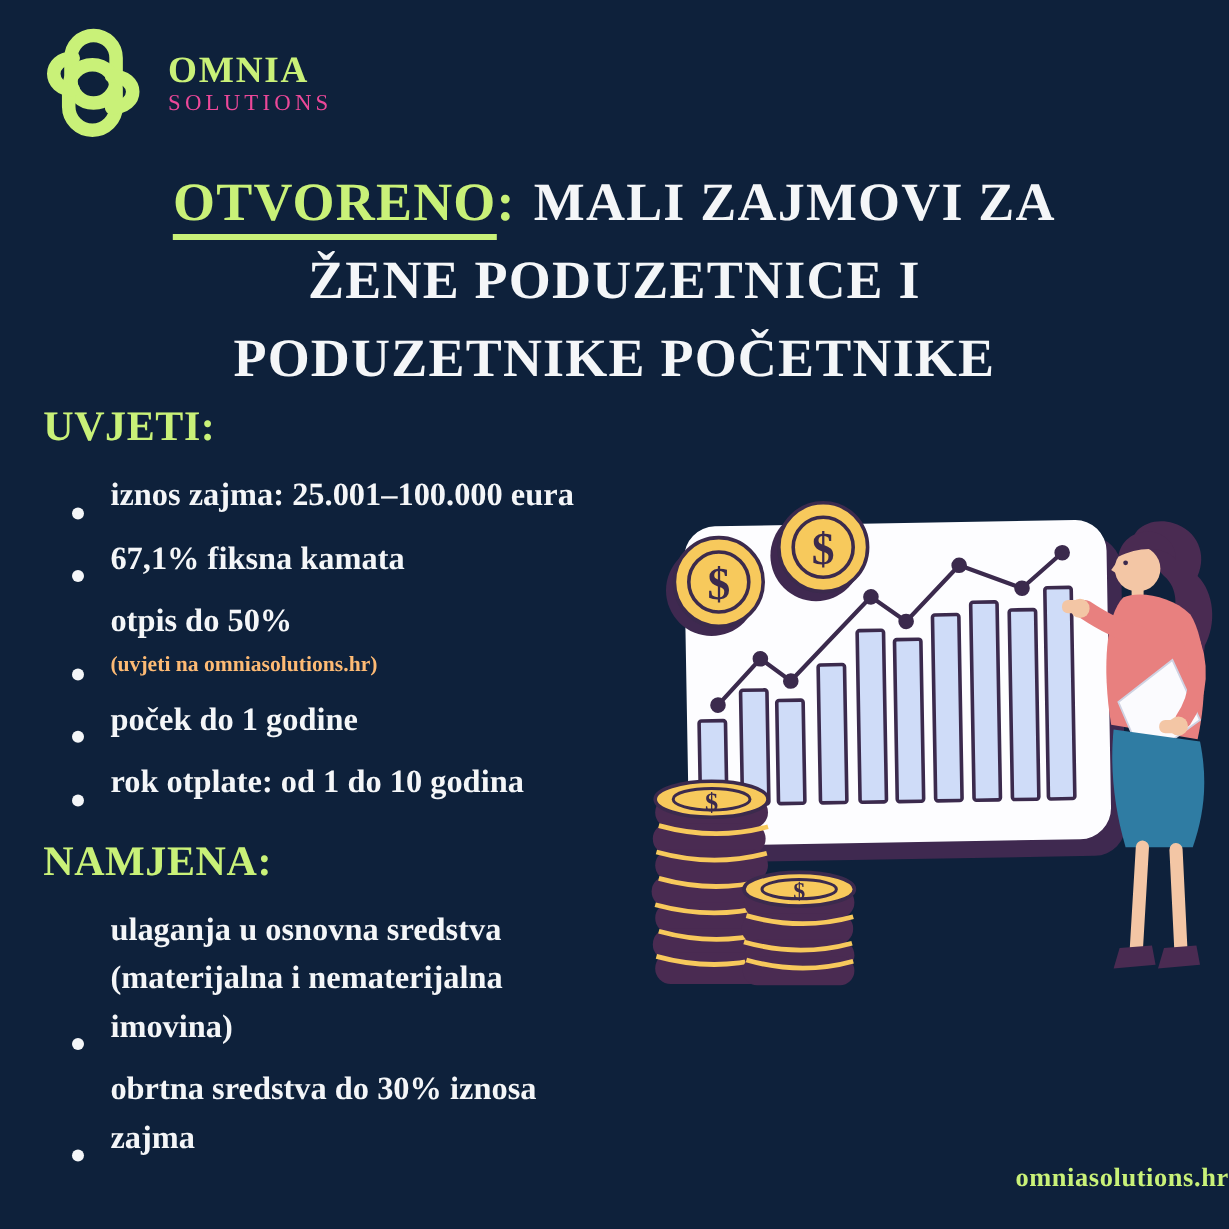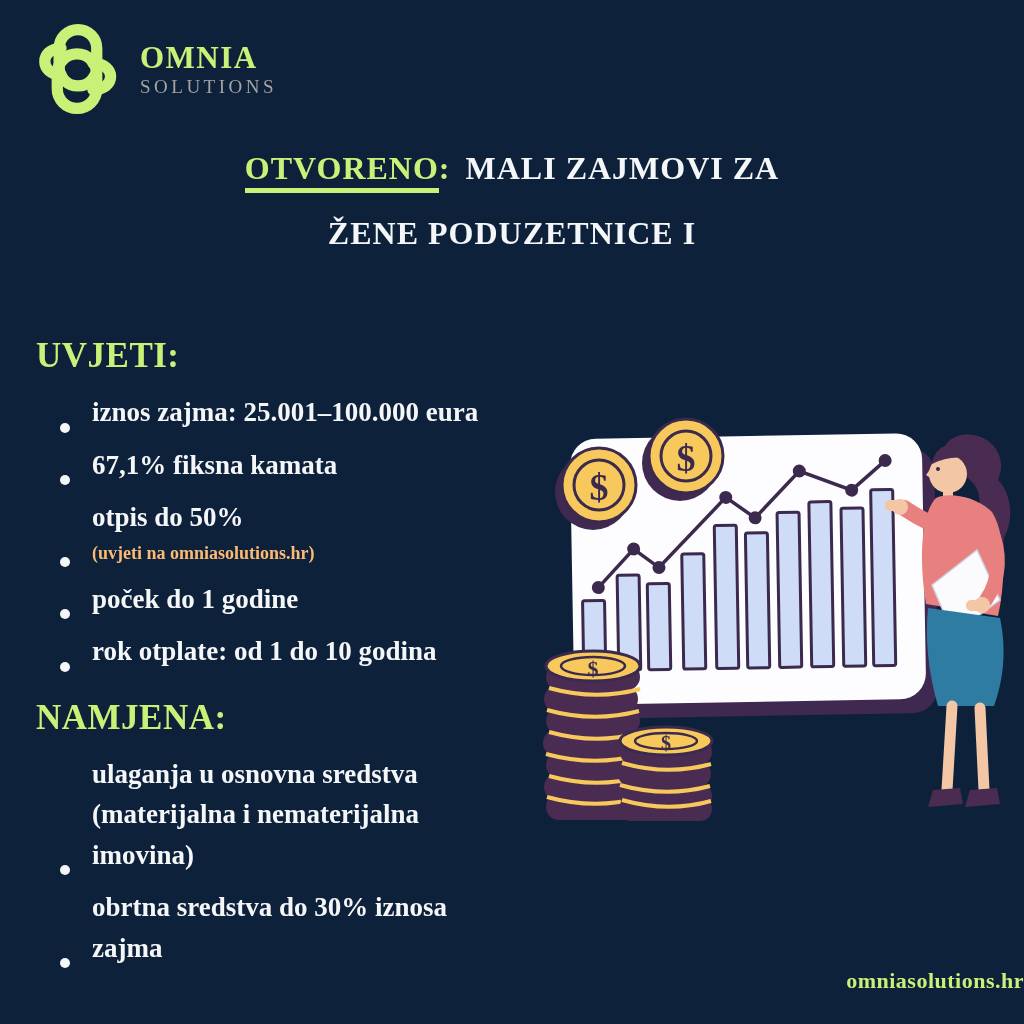--- a/index.html
+++ b/index.html
@@ -3,25 +3,25 @@
 <meta charset="utf-8">
 <style>
   html,body{margin:0;padding:0;background:#0e213b;}
   .poster{position:relative;width:1024px;height:1024px;background:#0e213b;overflow:hidden;
           font-family:Liberation Serif, serif;}
 
   
   .logo{position:absolute;left:30px;top:22px;display:flex;align-items:center;gap:16px;}
   .logo-mark{width:94px;height:94px;flex:none;}
   .logo-name{font-size:31px;font-weight:800;color:#c9f178;letter-spacing:1.5px;line-height:1;}
-  .logo-sub{font-size:19px;font-weight:400;color:#a3a3a3;letter-spacing:3.5px;margin-top:4px;line-height:1;}
+  .logo-sub{font-size:19px;font-weight:400;color:#ec4899;letter-spacing:3.5px;margin-top:4px;line-height:1;}
 
   
   .title{position:absolute;top:136px;left:0;right:0;text-align:center;color:#f4f6f8;
-         font-weight:800;font-size:32px;line-height:65px;letter-spacing:1px;}
+         font-weight:800;font-size:45px;line-height:65px;letter-spacing:1px;}
   .title .hl{color:#c9f178;border-bottom:5px solid #c9f178;padding-bottom:2px;}
   .title .colon{color:#c9f178;}
   .title .rest{margin-left:15px;}
 
   
   .content{position:absolute;left:36px;top:336px;width:570px;}
   .sec-heading{color:#c9f178;font-size:35px;font-weight:800;letter-spacing:.5px;margin:0;}
   ul.bullets{list-style:none;margin:16px 0 0 0;padding:0;}
   ul.bullets li{display:flex;margin-bottom:12px;color:#f4f6f8;font-weight:700;font-size:27px;line-height:1.5;align-items:flex-end;}
   .dot{width:10px;height:10px;border-radius:50%;background:#f4f6f8;margin:15px 22px 0 24px;flex:none;}
@@ -54,20 +54,21 @@
       <div class="logo-name">OMNIA</div>
       <div class="logo-sub">SOLUTIONS</div>
     </div>
   </div>
 
   <div class="title">
     <div>
       <span class="hl">OTVORENO</span><span class="colon">:</span><span class="rest">MALI ZAJMOVI ZA</span>
     </div>
     <div>ŽENE PODUZETNICE I</div>
+    <div>PODUZETNIKE POČETNIKE</div>
   </div>
 
   <div class="content">
 
     <h2 class="sec-heading">UVJETI:</h2>
     <ul class="bullets">
       <li>
         <span class="dot"></span>
         <div><span>iznos zajma: 25.001–100.000 eura</span></div>
       </li>

